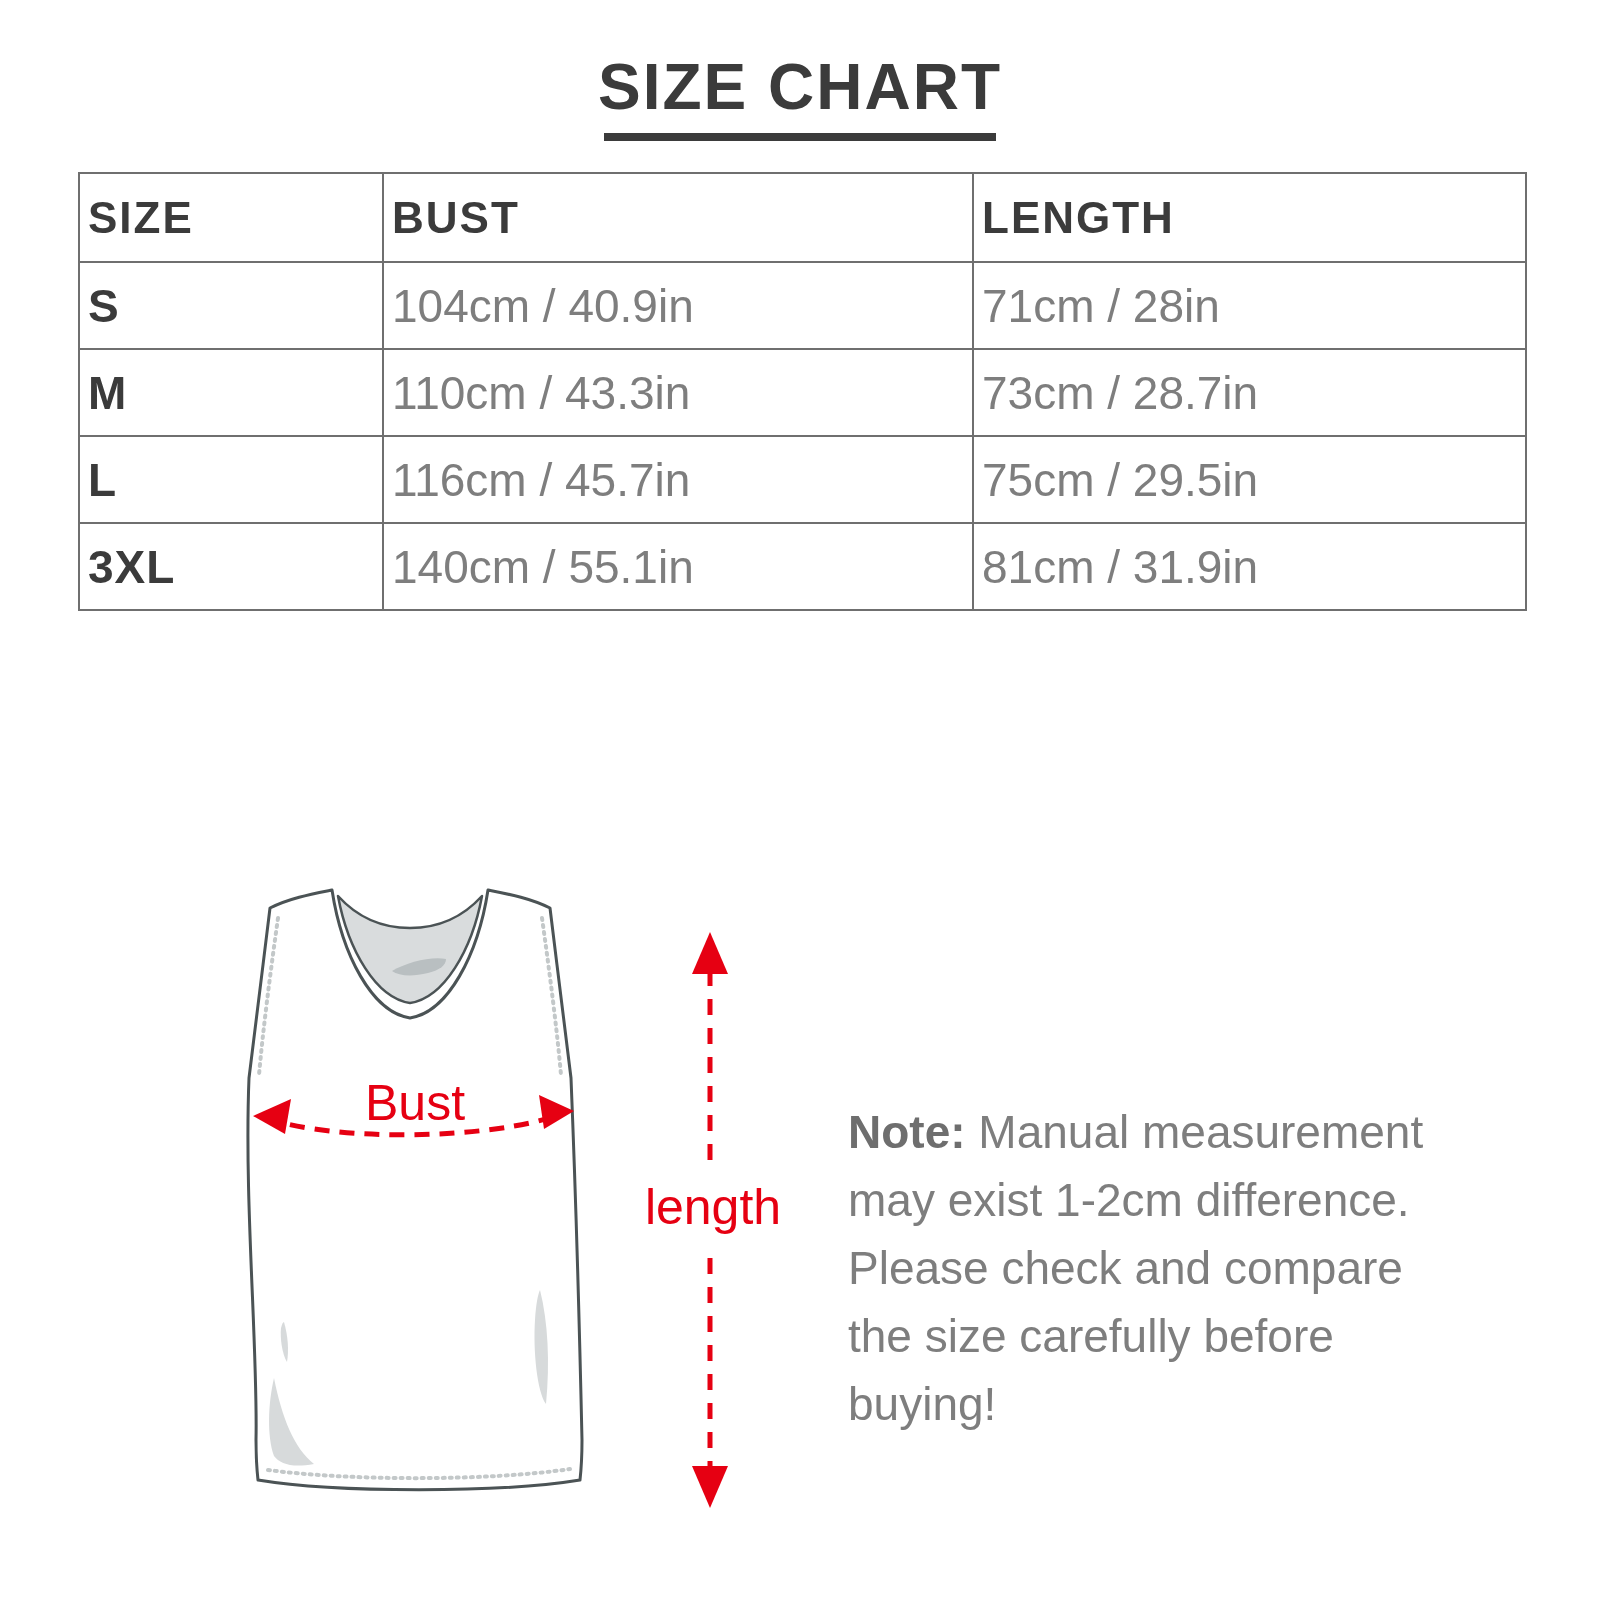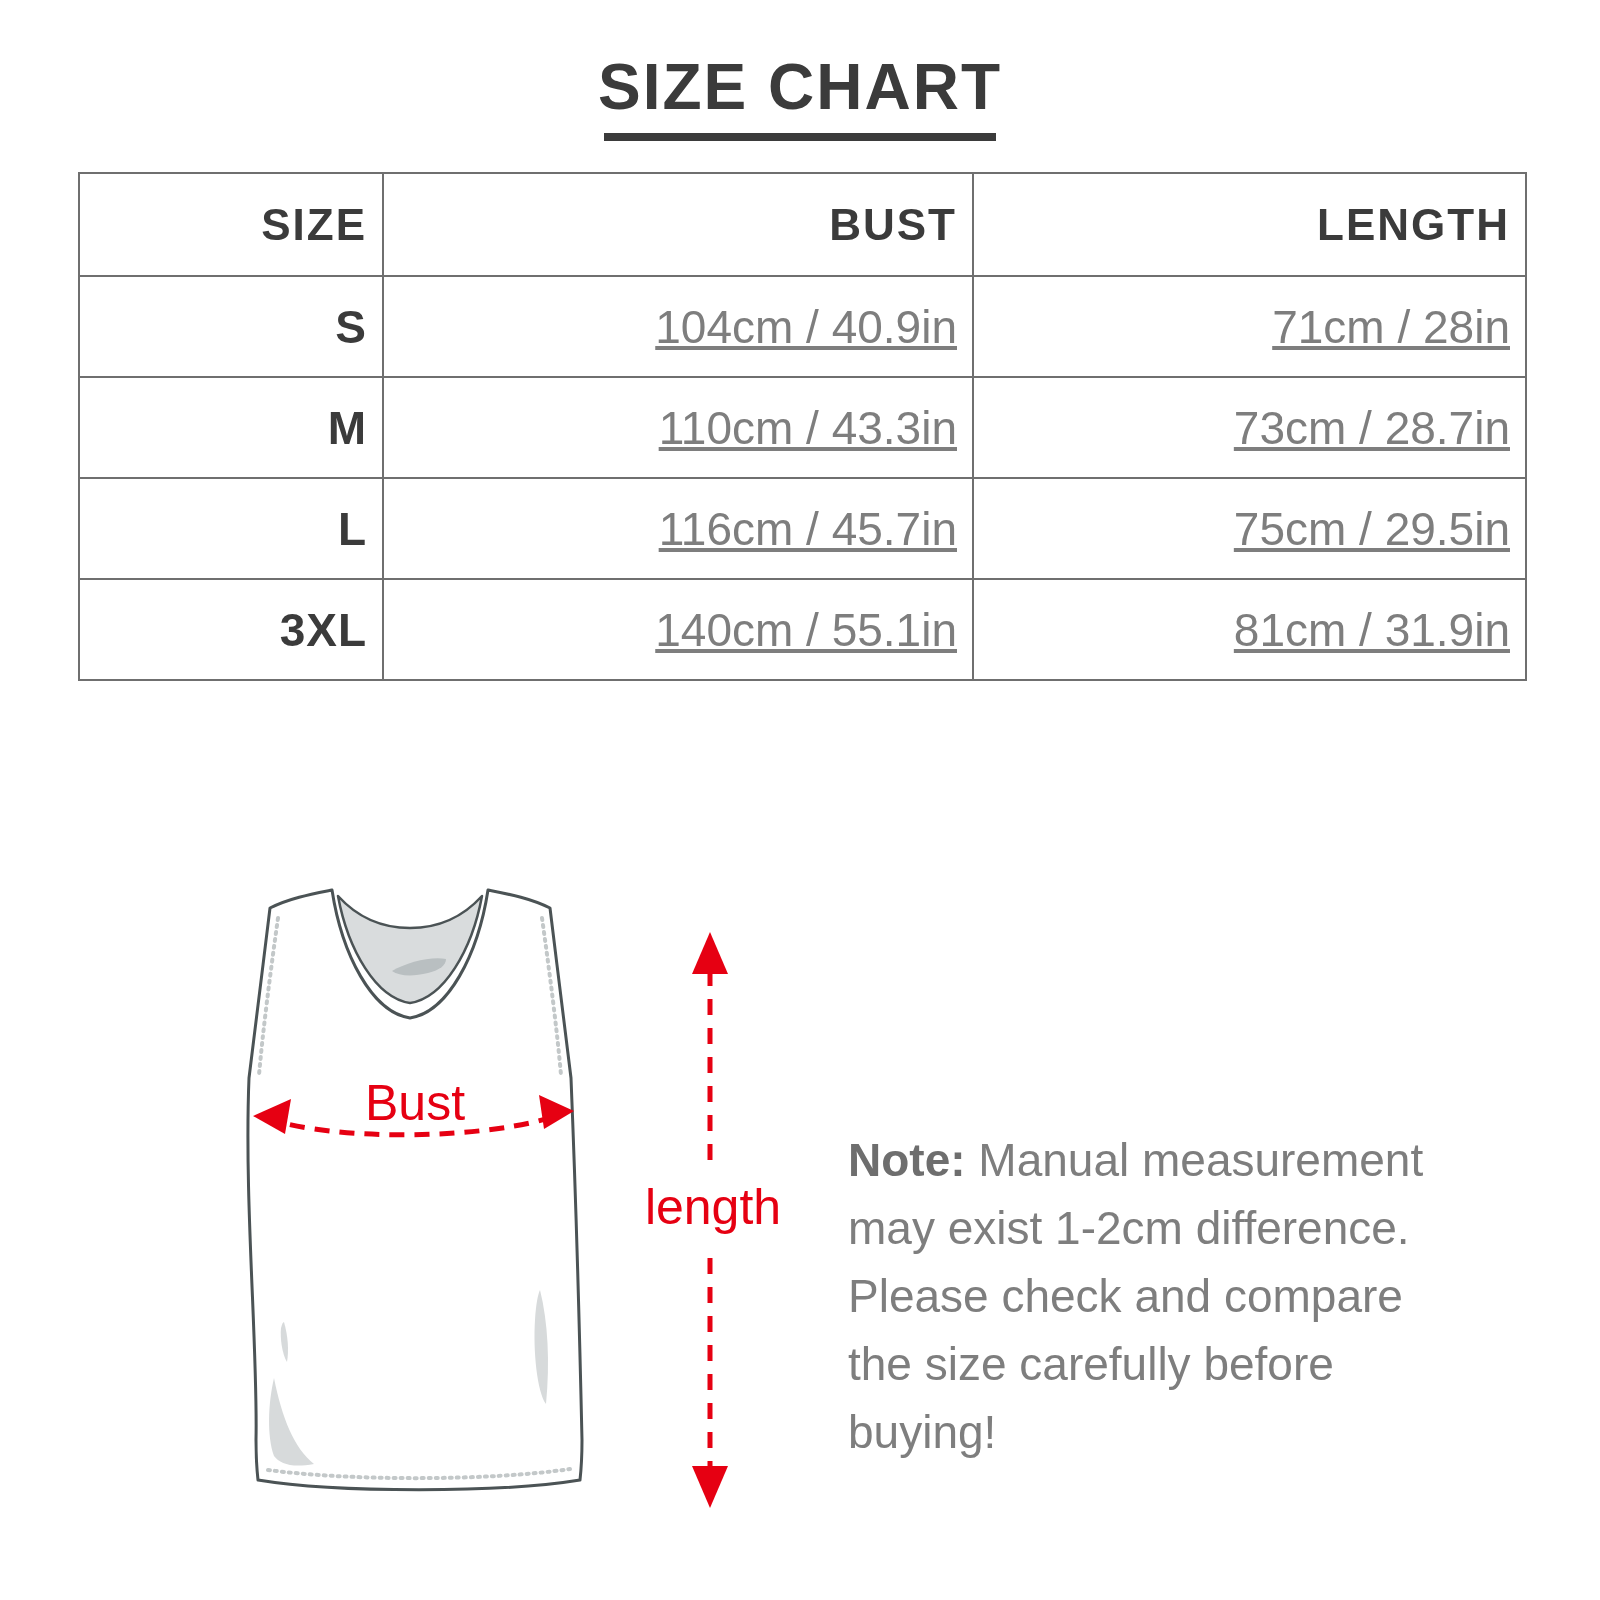--- a/index.html
+++ b/index.html
@@ -17,35 +17,35 @@
   .title-wrap{position:absolute;top:54px;left:0;width:100%;text-align:center;}
   .title{display:inline-block;font-size:64px;line-height:1.05;font-weight:bold;color:var(--text-dark);letter-spacing:2px;}
   .title-underline{width:392px;height:8px;background:var(--text-dark);margin:12px auto 0;}
 
   table.size-table{
     position:absolute;left:78px;top:172px;width:1447px;
     border-collapse:collapse;table-layout:fixed;background:#fff;
   }
   table.size-table th,table.size-table td{
     border:2px solid var(--border-gray);
-    text-align:right;vertical-align:middle;padding:15px;
+    text-align:left;vertical-align:middle;padding:8px;
   }
   table.size-table th{height:71px;font-size:44px;font-weight:bold;color:var(--text-dark);letter-spacing:2px;}
   table.size-table td{height:69px;font-size:46px;}
   td.size-cell{font-weight:bold;color:var(--text-dark);letter-spacing:1px;}
-  td.val-cell{color:var(--text-gray);text-decoration:underline;}
+  td.val-cell{color:var(--text-gray);}
   col.c-size{width:304px;} col.c-bust{width:590px;} col.c-length{width:553px;}
 
   .shirt-svg{position:absolute;left:240px;top:870px;width:560px;height:650px;}
 
   .red-label{position:absolute;color:var(--accent-red);font-size:50px;line-height:1.1;text-align:center;}
   .bust-label{left:345px;top:1076px;width:140px;}
   .length-label{left:633px;top:1180px;width:160px;}
 
-  .note{position:absolute;left:848px;top:1080px;width:620px;
+  .note{position:absolute;left:848px;top:1052px;width:620px;
         font-size:46px;line-height:68px;color:var(--text-gray);}
   .note b{color:#6e6e6e;font-weight:bold;}
 </style>
 </head>
 <body>
 
 <div id="canvas">
 
   <div class="title-wrap">
     <div class="title">SIZE CHART</div>

